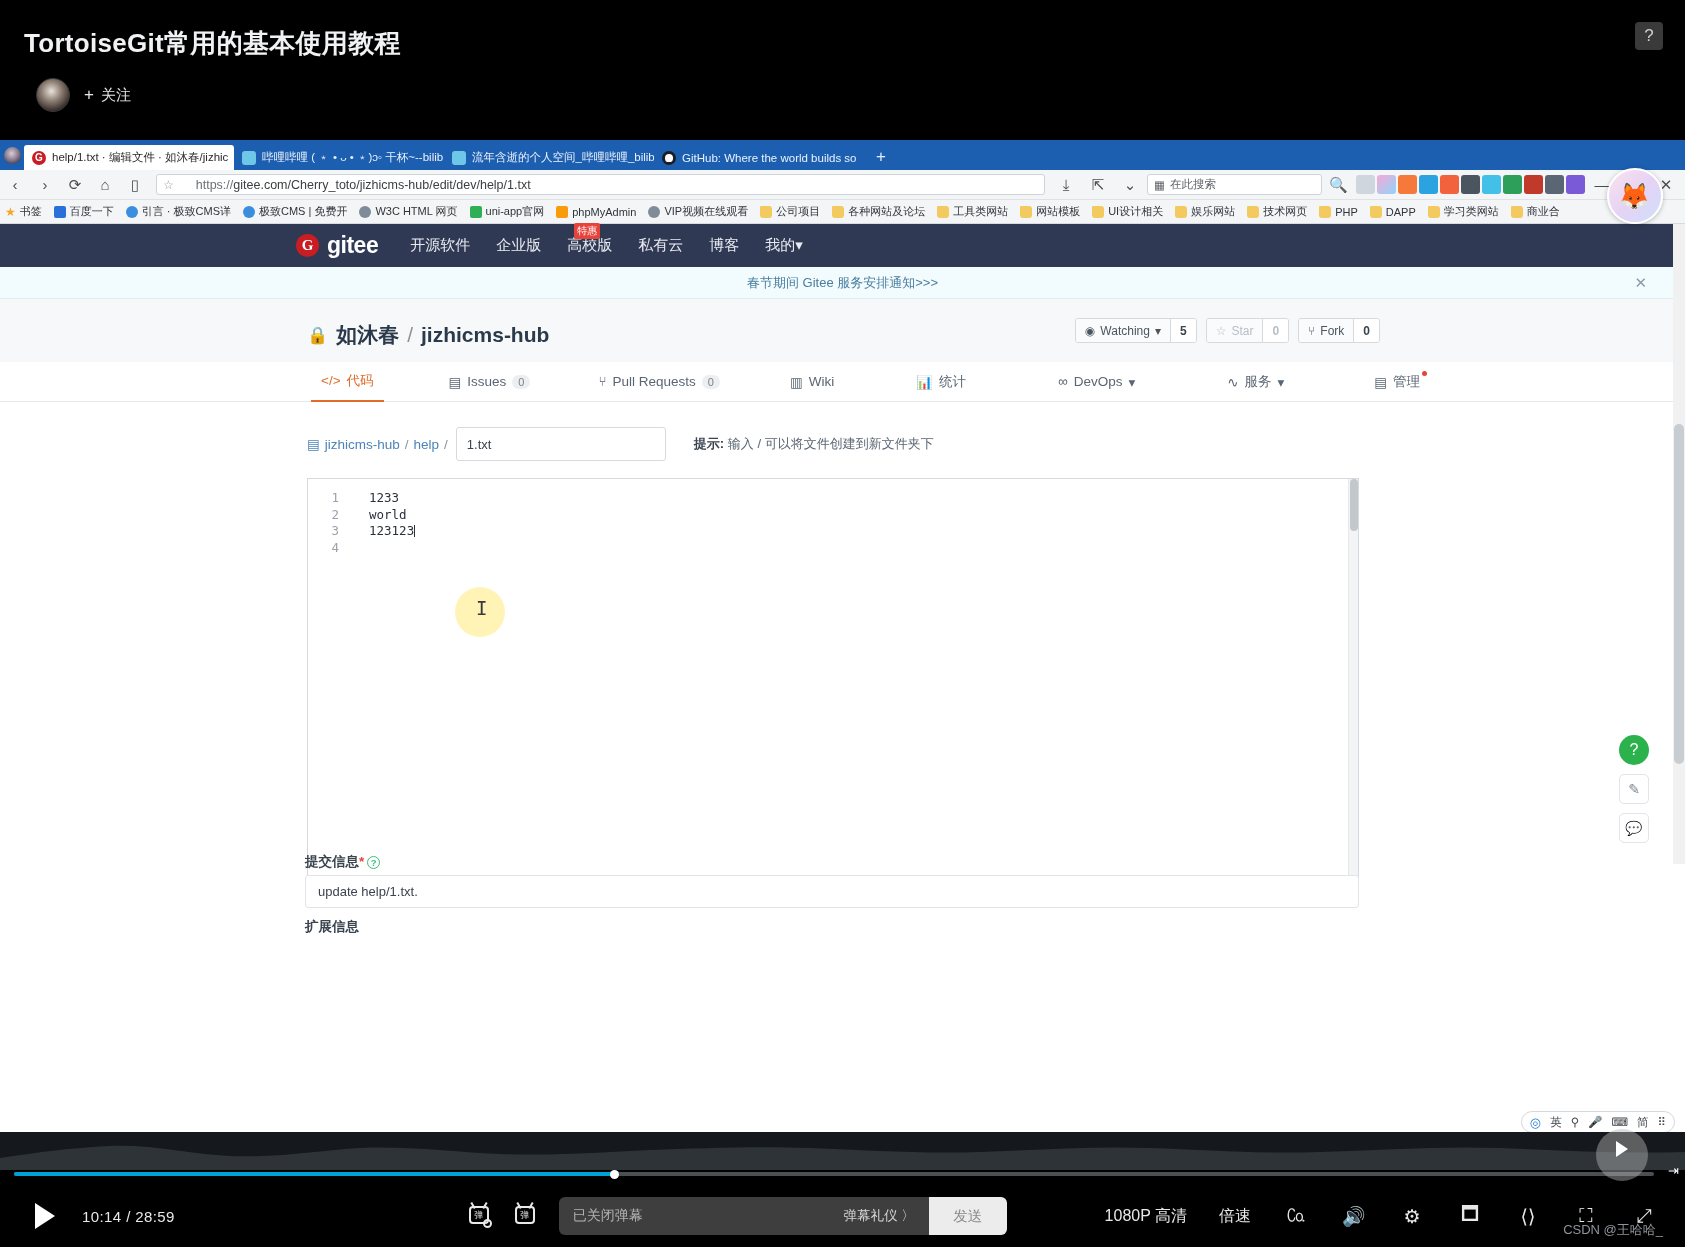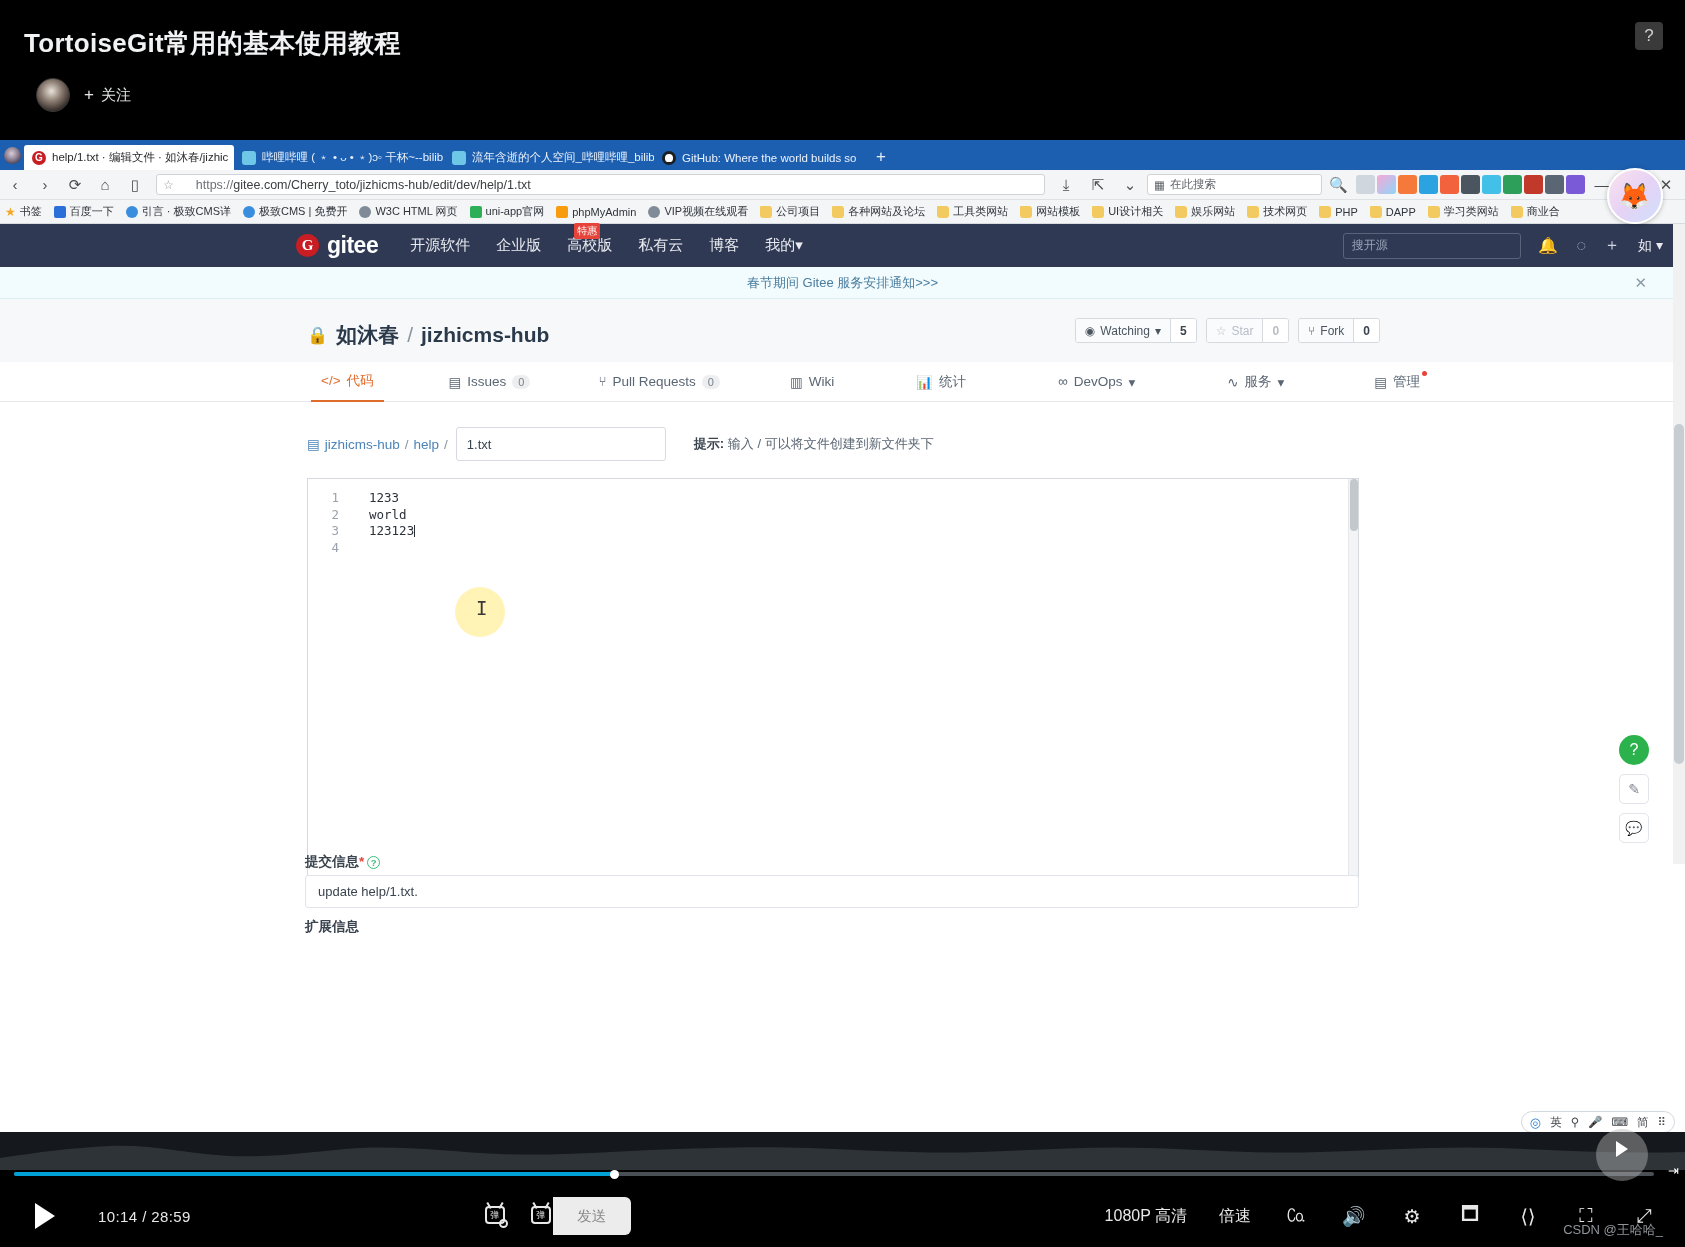--- a/index.html
+++ b/index.html
@@ -174,21 +174,21 @@
   .waveform { position: absolute; left: 0; top: 0; width: 1685px; height: 38px; background: #15181c; overflow: hidden; }
   .waveform svg { display: block; }
   .prog-track { position: absolute; left: 14px; top: 40px; width: 1640px; height: 4px; background: #4a4f56; border-radius: 2px; }
   .prog-fill { position: absolute; left: 0; top: 0; height: 4px; width: 600px; background: #00a1d6; border-radius: 2px; }
   .prog-dot { position: absolute; left: 596px; top: -2px; width: 9px; height: 9px; border-radius: 50%; background: #fff; }
   .prog-expand { position: absolute; right: 6px; top: 31px; color: #fff; font-size: 13px; }
 
   .ctrls { position: absolute; left: 0; bottom: 0; width: 1685px; height: 62px; display: flex; align-items: center; }
   .play-btn { margin-left: 28px; width: 34px; height: 34px; display: flex; align-items: center; justify-content: center; }
   .tri { width: 0; height: 0; border-left: 20px solid #fff; border-top: 13px solid transparent; border-bottom: 13px solid transparent; }
-  .time { margin-left: 36px; color: #e8e8e8; font-size: 15px; letter-spacing: .4px; }
+  .time { margin-left: 20px; color: #e8e8e8; font-size: 15px; letter-spacing: .4px; }
   .dmk-icons { margin-left: 292px; display: flex; align-items: center; gap: 22px; color: #e8e8e8; }
   .dmk-ico { width: 24px; height: 24px; position: relative; }
   .dmk-ico .tv { position: absolute; inset: 2px 2px 4px 2px; border: 2px solid #e8e8e8; border-radius: 4px; font-size: 9px; color: #e8e8e8; display: flex; align-items: center; justify-content: center; }
   .dmk-ico .ear-l, .dmk-ico .ear-r { position: absolute; top: -2px; width: 2px; height: 7px; background: #e8e8e8; }
   .dmk-ico .ear-l { left: 5px; transform: rotate(-30deg); }
   .dmk-ico .ear-r { right: 5px; transform: rotate(30deg); }
   .dmk-ico .slash2 { position: absolute; right: -1px; bottom: 0; width: 9px; height: 9px; border: 2px solid #e8e8e8; border-radius: 50%; }
   .dmk-input { margin-left: 22px; width: 370px; height: 38px; background: #3e3e3e; border-radius: 6px 0 0 6px; display: flex; align-items: center; padding: 0 14px; }
   .dmk-ph { color: #b2b2b2; font-size: 14px; }
   .dmk-gift { margin-left: auto; color: #d8d8d8; font-size: 13.5px; }
@@ -368,29 +368,20 @@
         <div class="gnav-item">开源软件</div>
         <div class="gnav-item">企业版</div>
         <div class="gnav-item">
           <span class="tejia">特惠</span>
           <span>高校版</span>
         </div>
         <div class="gnav-item">私有云</div>
         <div class="gnav-item">博客</div>
         <div class="gnav-item"><span>我的</span><span>▾</span></div>
       </div>
-      <div class="gnav-right">
-        <div class="gsearch">
-            <span>搜开源</span>
-          </div>
-        <span class="gnav-ico">🔔</span>
-        <span class="gnav-ico">◌</span>
-        <span class="gnav-ico">＋</span>
-        <span class="gnav-user"><span>如</span> <span>▾</span></span>
-      </div>
     </div>
 
     <div class="notice">
       <a>春节期间 Gitee 服务安排通知&gt;&gt;&gt;</a>
       <span class="notice-x">✕</span>
     </div>
 
     <div class="repo-head">
       <div class="repo-title">
         <span class="lock">🔒</span>
@@ -613,20 +604,24 @@
             <span class="ear-r"></span>
             <span class="tv">弹</span>
             <span class="slash2"></span>
           </span>
         <span class="dmk-ico">
             <span class="ear-l"></span>
             <span class="ear-r"></span>
             <span class="tv">弹</span>
           </span>
       </div>
+      <div class="dmk-input">
+        <span class="dmk-ph">已关闭弹幕</span>
+        <span class="dmk-gift">弹幕礼仪 〉</span>
+      </div>
       <div class="dmk-send">发送</div>
       <div class="right-ctrls">
         <span class="rc-text">1080P 高清</span>
         <span class="rc-text">倍速</span>
         <span class="rc-ico">㏇</span>
         <span class="rc-ico">🔊</span>
         <span class="rc-ico">⚙</span>
         <span class="rc-ico">🗖</span>
         <span class="rc-ico">⟨⟩</span>
         <span class="rc-ico">⛶</span>

